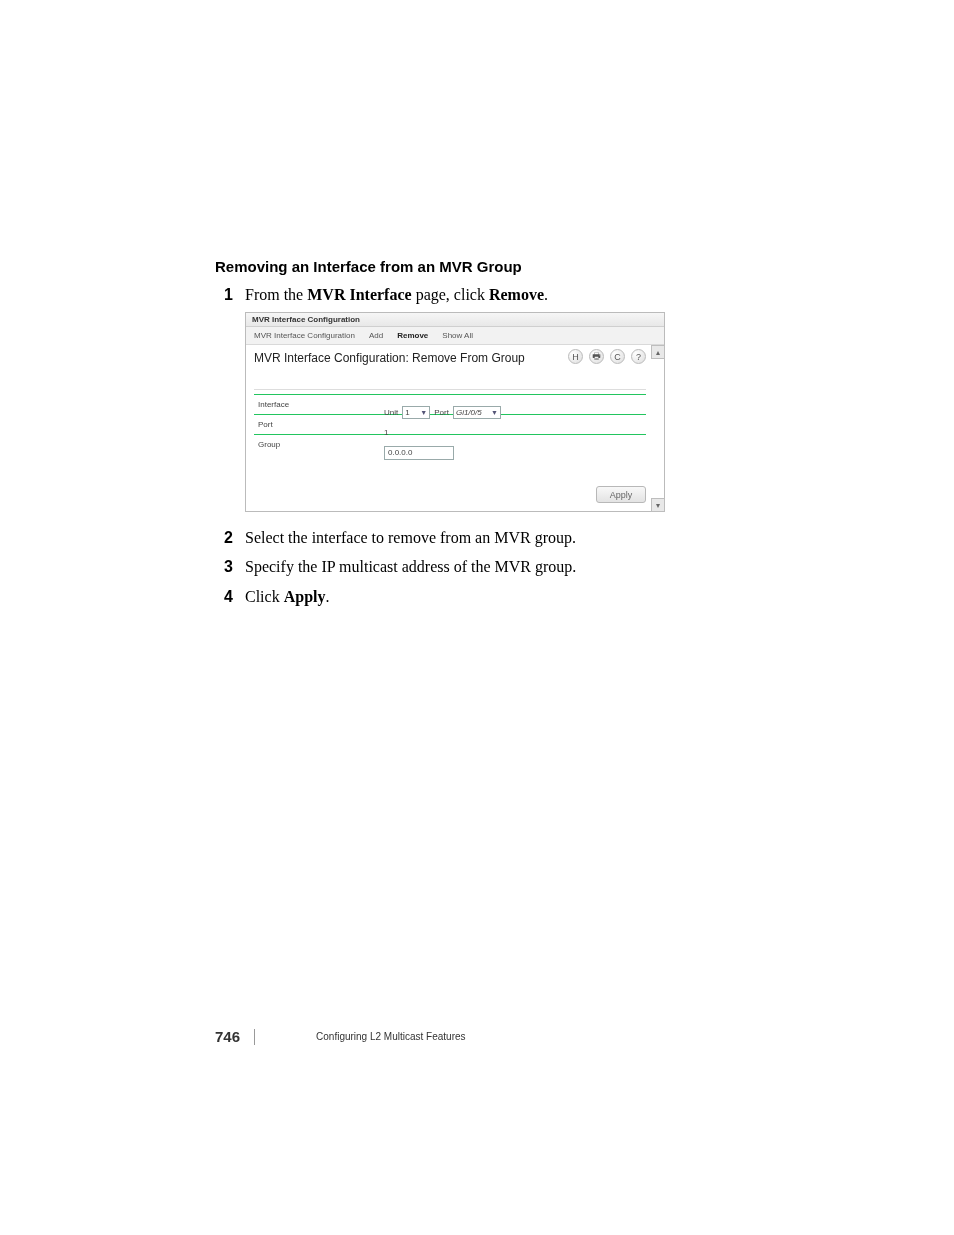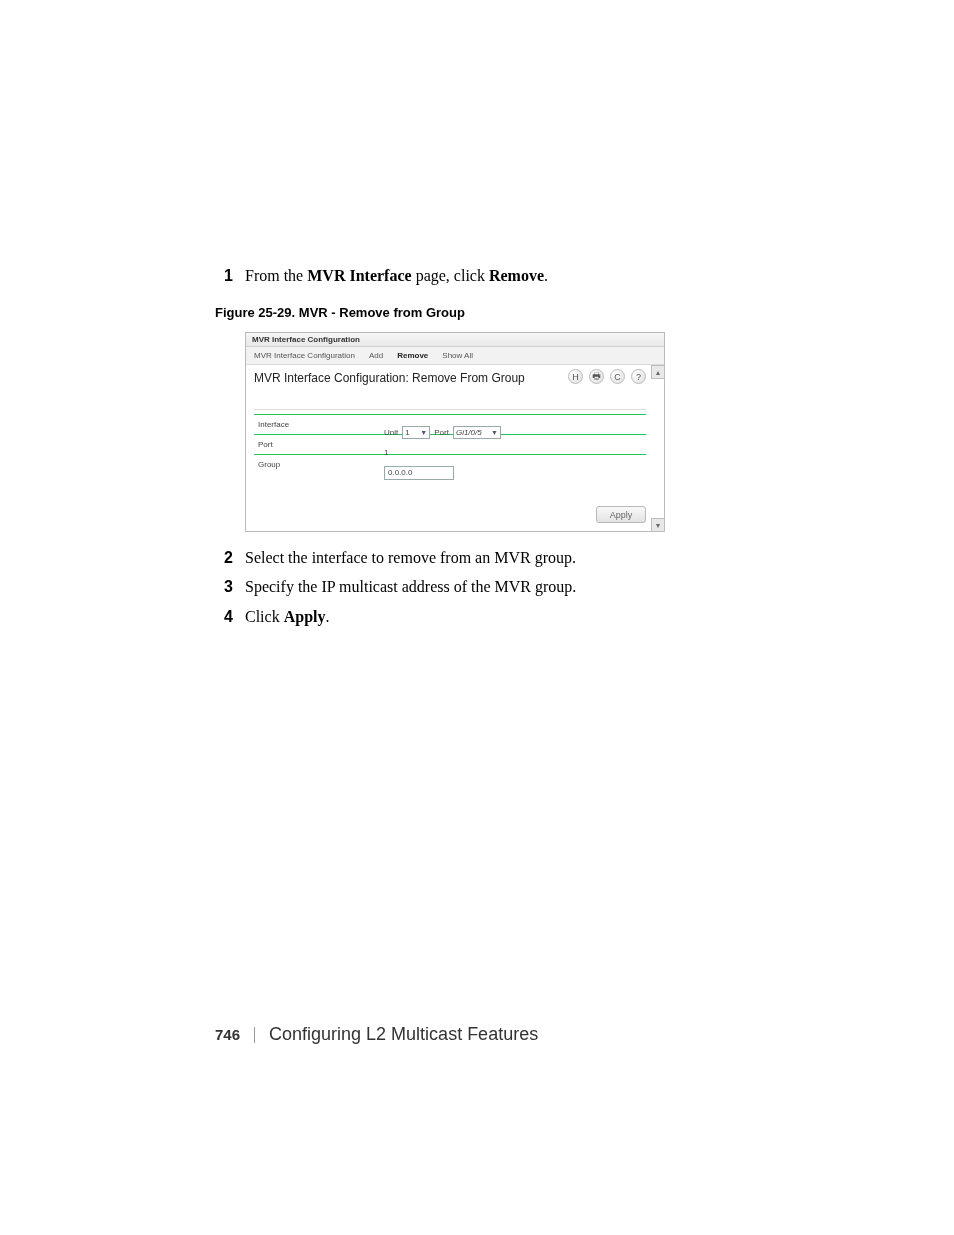--- a/index.html
+++ b/index.html
@@ -38,40 +38,40 @@
   .apply-btn { position: absolute; right: 0; bottom: 0; width: 50px; height: 17px; border: 1px solid #b8b8b8; background: linear-gradient(#f8f8f8,#e3e3e3); border-radius: 3px; font-size: 9px; color: #666; display:flex; align-items:center; justify-content:center; }
   .scroll-up, .scroll-down { position: absolute; right: -1px; width: 14px; height: 14px; background: #e8e8e8; border: 1px solid #bdbdbd; display:flex; align-items:center; justify-content:center; font-size:8px; color:#666; }
   .scroll-up { top: 32px; }
   .scroll-down { bottom: -1px; }
 
   .steps-after { margin-top: 14px; }
 
   .footer { position: absolute; left: 215px; bottom: 190px; width: 560px; display: flex; align-items: center; font-family: Arial, Helvetica, sans-serif; font-size: 14px; color: #333; }
   .footer .page-no { font-weight: bold; margin-right: 14px; font-size: 15px; }
   .footer .divider { width: 1px; height: 16px; background: #999; margin-right: 14px; }
-  .footer .chapter { font-size: 18px; color: #333; }
+  .footer .chapter { font-size: 10px; color: #333; margin-left: 47px; }
 </style>
 </head>
 <body>
 
 <div class="page">
   <div class="content">
 
+    <div class="heading-bold">Removing an Interface from an MVR Group</div>
 
 
     <div class="ol">
       <div class="ol-item">
         <div class="ol-num">1</div>
         <div class="ol-txt">
           <span>From the </span><b>MVR Interface</b><span> page, click </span><b>Remove</b><span>.</span>
         </div>
       </div>
     </div>
 
-    <div class="fig-caption">Figure 25-29.    MVR - Remove from Group</div>
 
     <div class="shot-wrap">
       <div class="shot">
         <div class="shot-titlebar">MVR Interface Configuration</div>
         <div class="shot-tabs">
           <span class="tab">MVR Interface Configuration</span>
           <span class="tab">Add</span>
           <span class="tab active">Remove</span>
           <span class="tab">Show All</span>
         </div>

